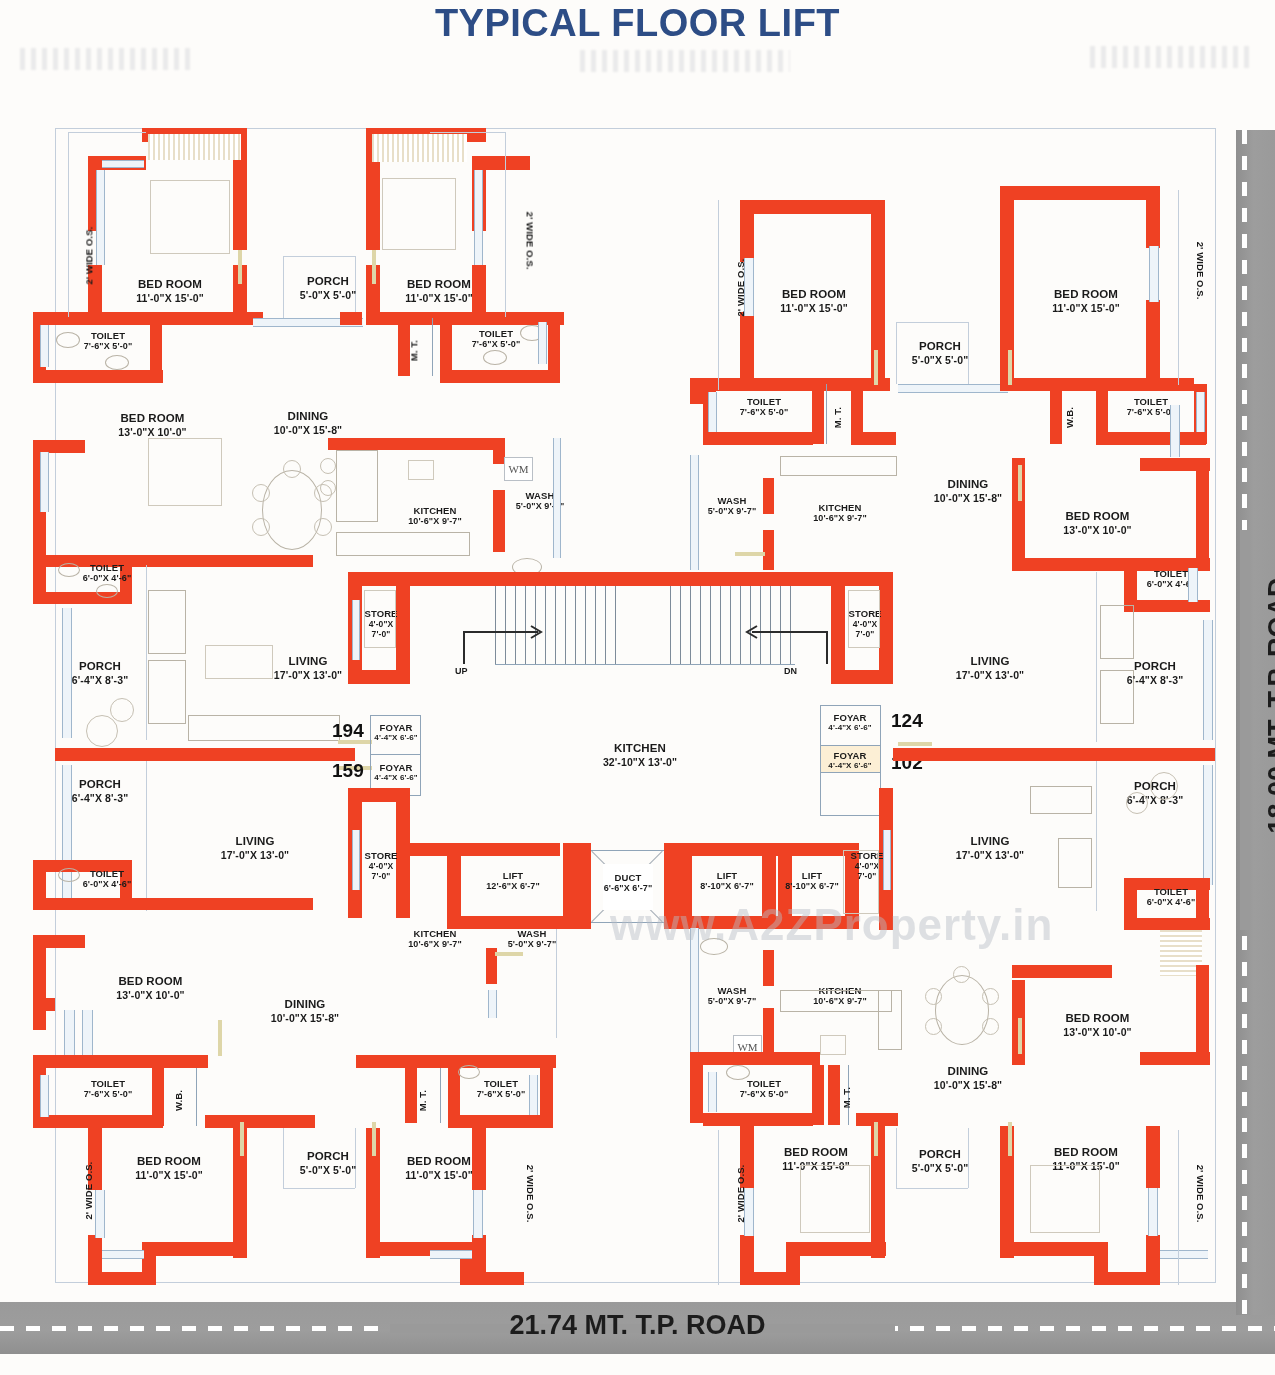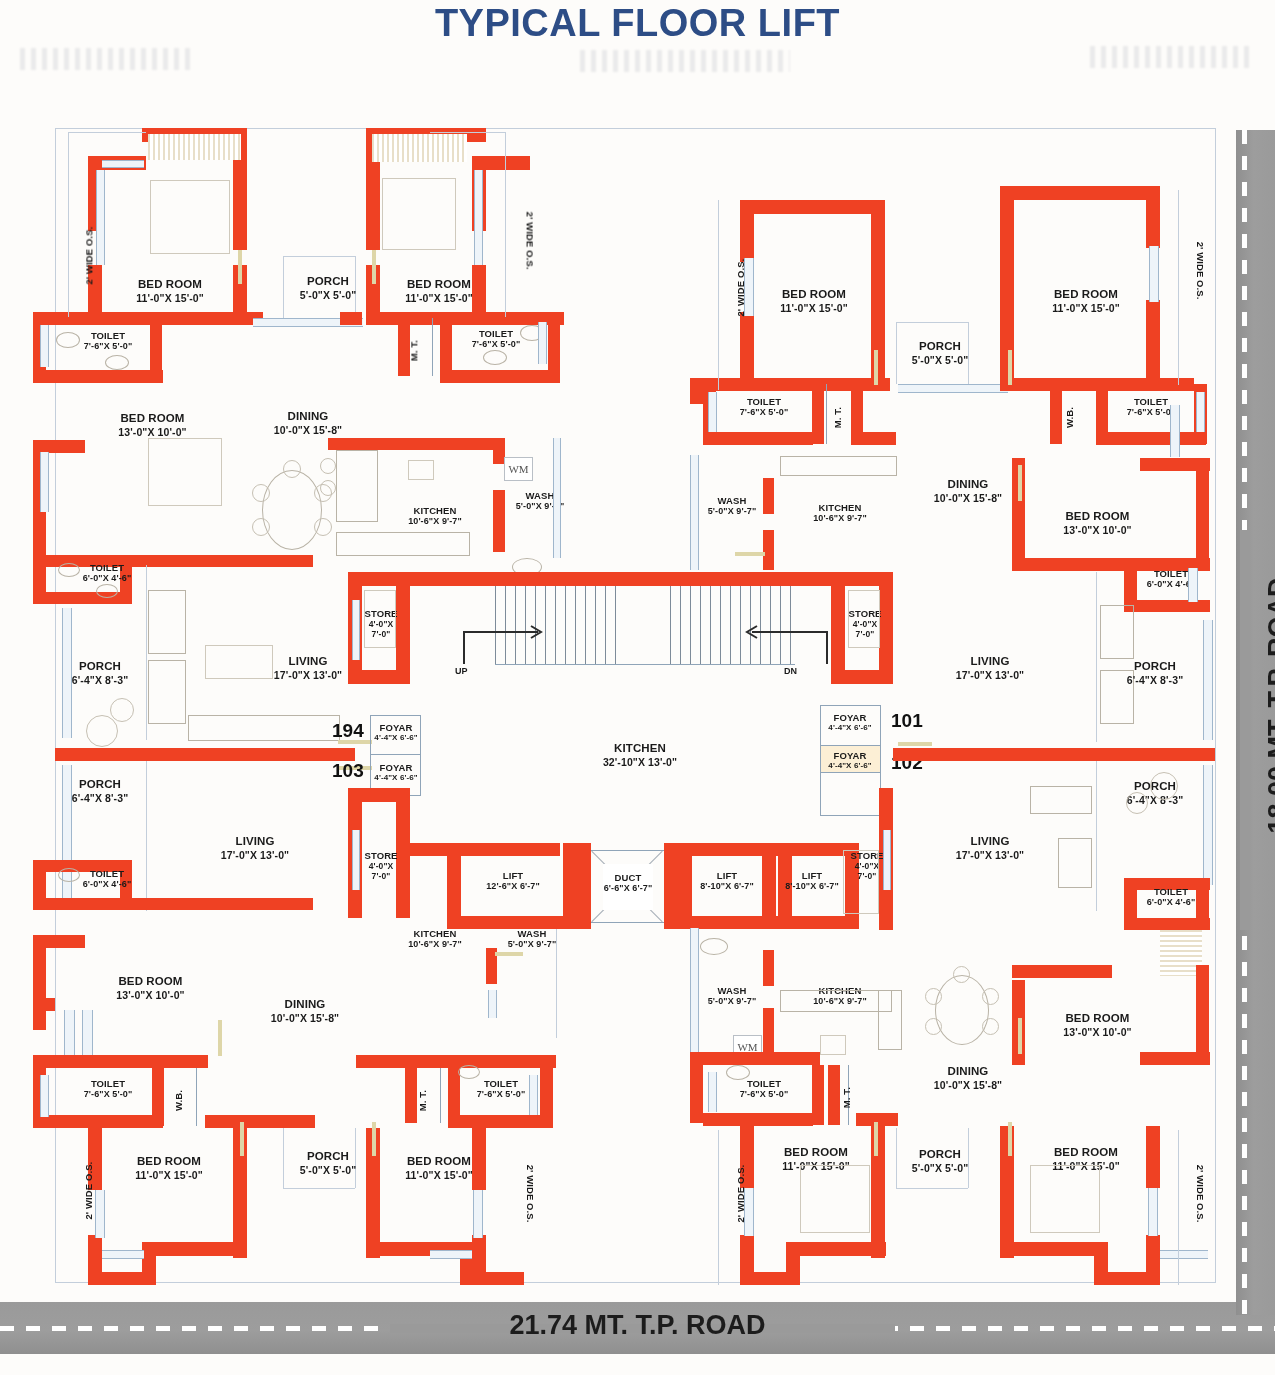--- a/index.html
+++ b/index.html
@@ -464,38 +464,38 @@
   <div class="tl" style="left:370px;top:735px;width:51px;height:1px;"></div>
   <div class="lbl sm" style="left:368px;top:662px;width:56px;">
      <span class="n">FOYAR</span>
      <span class="d" style="font-size:8px;">4'-4"X 6'-6"</span>
     </div>
   <div class="lbl sm" style="left:368px;top:702px;width:56px;">
      <span class="n">FOYAR</span>
      <span class="d" style="font-size:8px;">4'-4"X 6'-6"</span>
     </div>
   <div class="unum" style="left:332px;top:660px;">194</div>
-  <div class="unum" style="left:332px;top:700px;">103</div>
+  <div class="unum" style="left:332px;top:700px;">159</div>
 
   <div class="tl" style="left:820px;top:645px;width:1px;height:110px;"></div>
   <div class="tl" style="left:880px;top:645px;width:1px;height:110px;"></div>
   <div class="tl" style="left:820px;top:645px;width:61px;height:1px;"></div>
   <div class="tl" style="left:820px;top:685px;width:61px;height:1px;"></div>
   <div class="tl" style="left:820px;top:712px;width:61px;height:1px;"></div>
   <div class="tl" style="left:820px;top:755px;width:61px;height:1px;"></div>
   <div style="position:absolute;left:821px;top:686px;width:59px;height:26px;background:#fbe3b6;opacity:.55;"></div>
   <div class="lbl sm" style="left:818px;top:652px;width:64px;">
      <span class="n">FOYAR</span>
      <span class="d" style="font-size:8px;">4'-4"X 6'-6"</span>
     </div>
   <div class="lbl sm" style="left:818px;top:690px;width:64px;">
      <span class="n">FOYAR</span>
      <span class="d" style="font-size:8px;">4'-4"X 6'-6"</span>
     </div>
-  <div class="unum" style="left:891px;top:650px;">101</div>
+  <div class="unum" style="left:891px;top:650px;">124</div>
   <div class="unum" style="left:891px;top:692px;">102</div>
 
   <div class="w" style="left:348px;top:728px;width:14px;height:130px;"></div>
   <div class="w" style="left:348px;top:728px;width:62px;height:14px;"></div>
   <div class="w" style="left:396px;top:728px;width:14px;height:130px;"></div>
   <div class="lbl sm" style="left:356px;top:790px;width:50px;">
      <span class="n">STORE</span>
      <span class="d" style="font-size:8.5px;">4'-0"X</span>
      <span class="d" style="font-size:8.5px;">7'-0"</span>
     </div>
@@ -794,20 +794,21 @@
   <div class="lbl vert2 sm" style="left:1155px;top:1128px;width:90px;">
      <span class="n">2' WIDE O.S.</span>
     </div>
   <div class="lbl" style="left:1022px;top:1086px;width:128px;">
      <span class="n">BED ROOM</span>
      <span class="d">11'-0"X 15'-0"</span>
     </div>
   <div class="fx" style="left:1030px;top:1105px;width:68px;height:66px;"></div>
   <div class="door" style="left:1008px;top:1062px;width:4px;height:34px;"></div>
 
+  <div id="wm2">www.A2ZProperty.in</div>
 </div>
 
 <div id="road-bottom">
   <div class="dash"></div>
   <div class="mask" style="left:390px;width:505px;"></div>
   <div class="rl">21.74 MT. T.P. ROAD</div>
 </div>
 <div id="road-right">
   <div class="dashv"></div>
   <div class="maskv" style="top:400px;height:400px;"></div>

